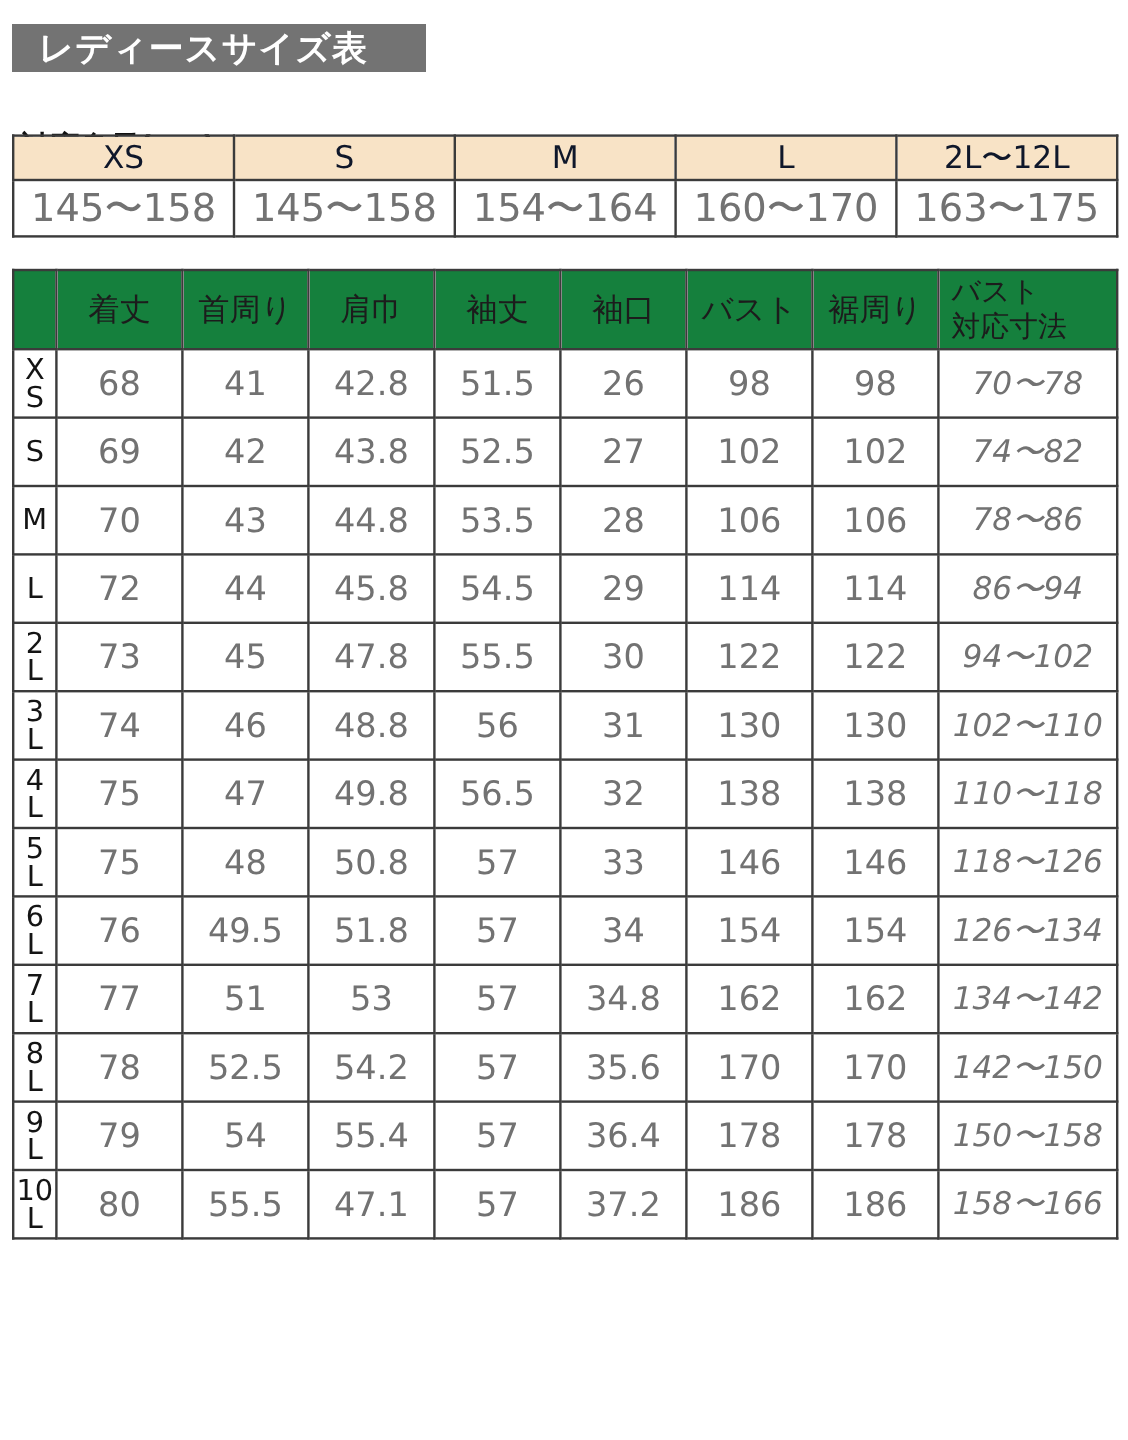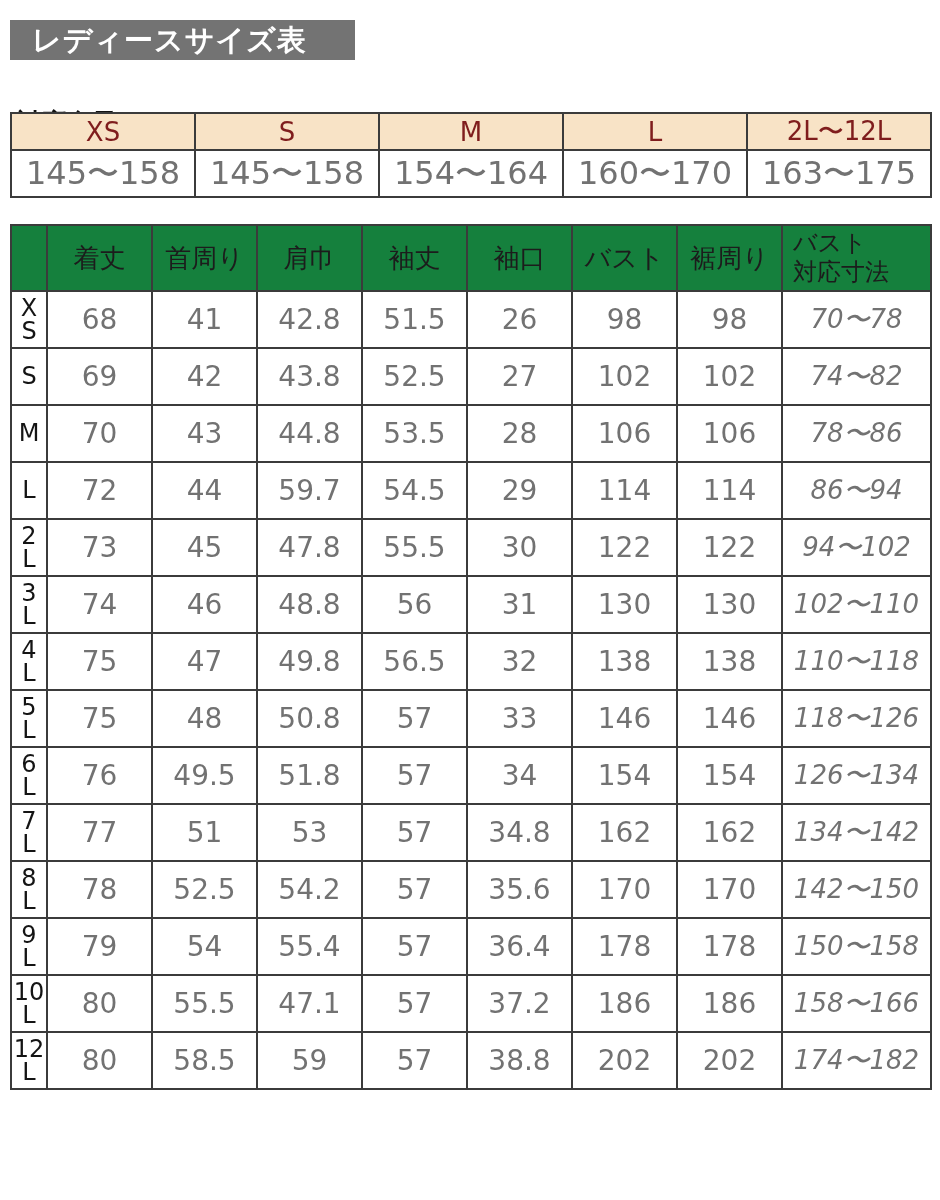--- a/index.html
+++ b/index.html
@@ -54,21 +54,21 @@
     position: absolute;
     left: 10px;
     top: 112px;
     width: 920px;
   }
   .height-table th {
     background: #f8e3c6;
     height: 33px;
     font-size: 26px;
     font-weight: normal;
-    color: #7f1d1d;
+    color: #0f172a;
     margin-left: 32px;
   }
   .height-table td {
     background: #ffffff;
     height: 45px;
     font-size: 32px;
     font-weight: normal;
     color: #727272;
   }
   .size-table {
@@ -208,21 +208,21 @@
           <td>53.5</td>
           <td>28</td>
           <td>106</td>
           <td>106</td>
           <td class="range">78〜86</td>
         </tr>
         <tr>
           <th class="size-label">L</th>
           <td>72</td>
           <td>44</td>
-          <td>59.7</td>
+          <td>45.8</td>
           <td>54.5</td>
           <td>29</td>
           <td>114</td>
           <td>114</td>
           <td class="range">86〜94</td>
         </tr>
         <tr>
           <th class="size-label">2
 L</th>
           <td>73</td>
@@ -323,28 +323,16 @@
 L</th>
           <td>80</td>
           <td>55.5</td>
           <td>47.1</td>
           <td>57</td>
           <td>37.2</td>
           <td>186</td>
           <td>186</td>
           <td class="range">158〜166</td>
         </tr>
-        <tr>
-          <th class="size-label">12
-L</th>
-          <td>80</td>
-          <td>58.5</td>
-          <td>59</td>
-          <td>57</td>
-          <td>38.8</td>
-          <td>202</td>
-          <td>202</td>
-          <td class="range">174〜182</td>
-        </tr>
       </tbody>
   </table>
 
 </div>
 
 </body></html>

